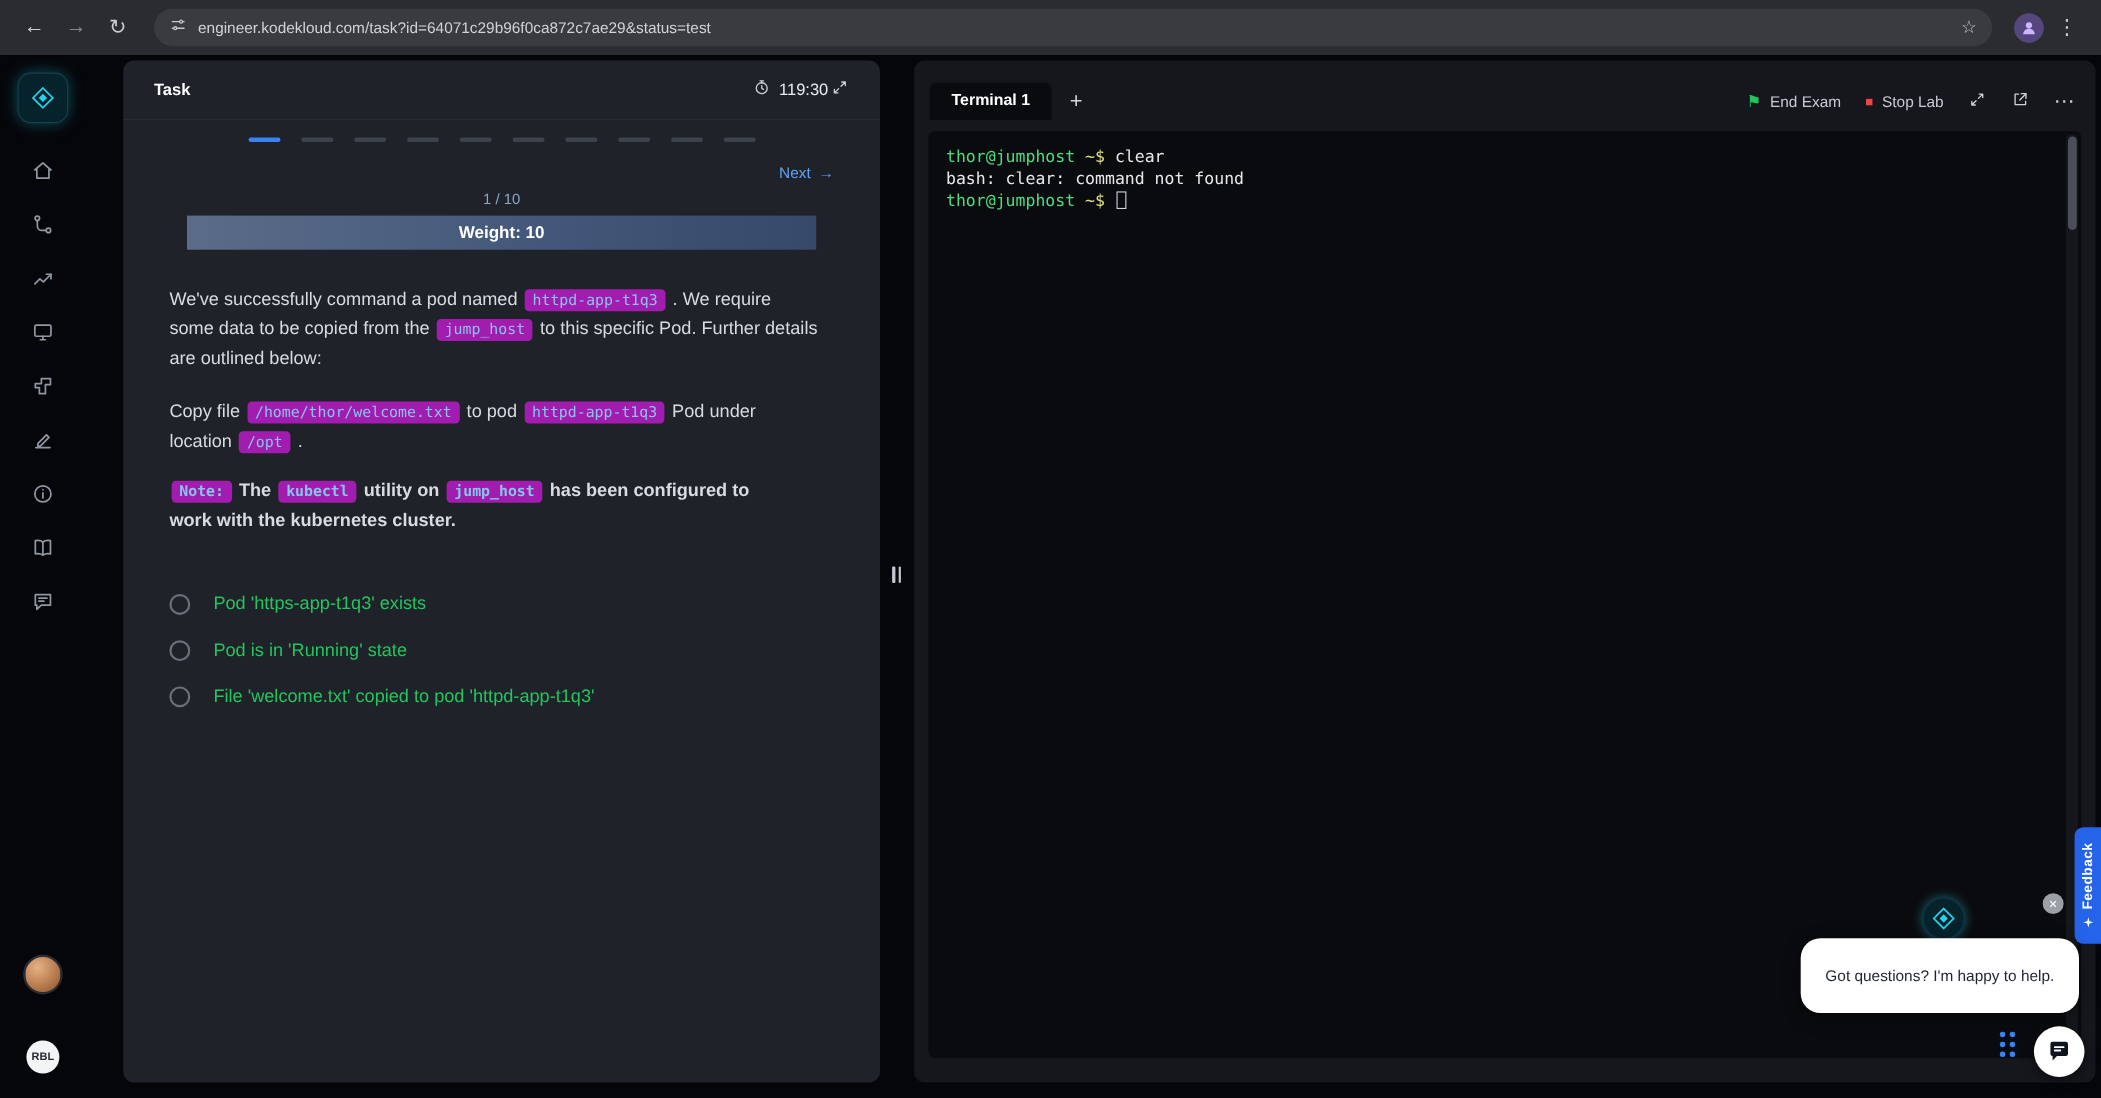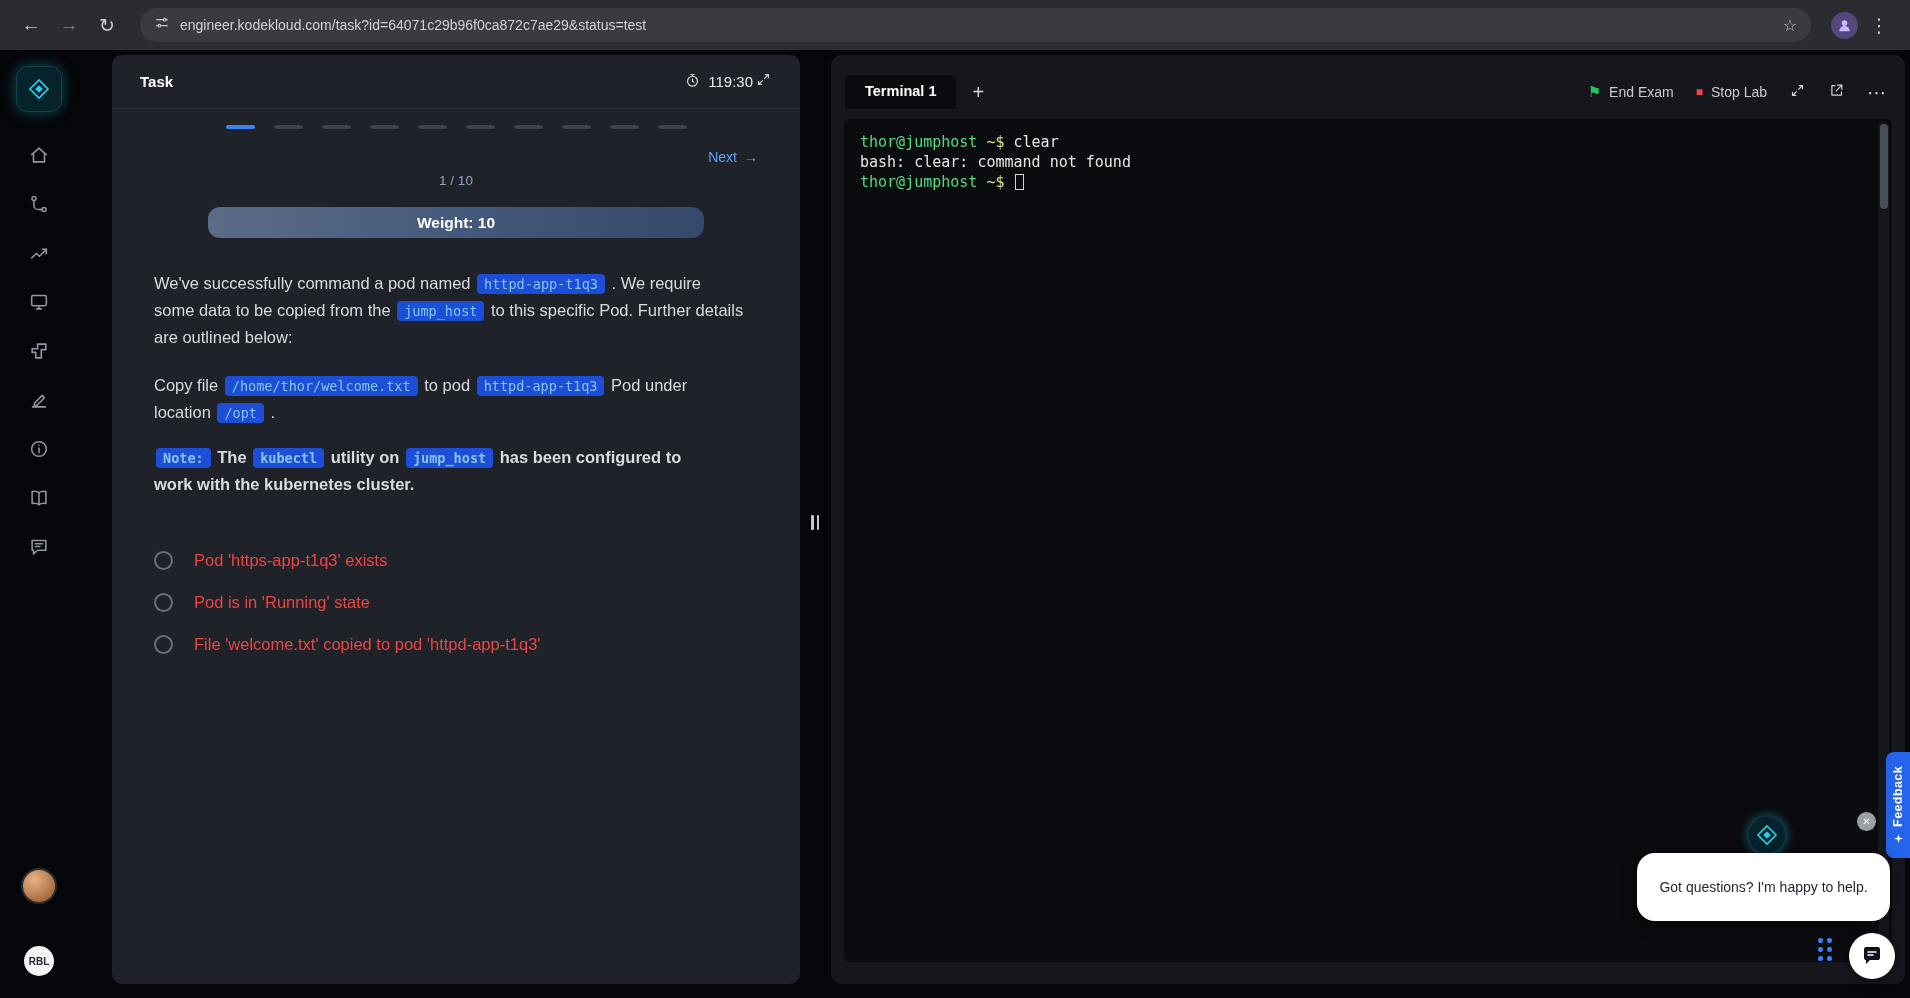--- a/index.html
+++ b/index.html
@@ -49,33 +49,33 @@
   .timer { display:flex; align-items:center; gap:7px; color:#e8ebef; font-size:15px; }
   .hdr-icon svg { width:17px; height:17px; stroke:#cfd3d8; fill:none; stroke-width:1.7;
                   stroke-linecap:round; stroke-linejoin:round; }
   .task-content { padding:0 42px; }
   .progress-row { margin-top:16px; display:flex; gap:19px; justify-content:center; }
   .pseg { width:29px; height:4px; border-radius:2px; background:#3d434d; }
   .pseg.active { background:#3b82f6; }
   .next-row { display:flex; justify-content:flex-end; margin-top:20px; }
   .next { color:#5ea3f5; font-size:14px; display:flex; gap:7px; align-items:center; cursor:pointer; }
   .pagination { text-align:center; color:#8aa6c9; font-size:13.5px; margin-top:8px; }
-  .weight { margin:19px auto 0; width:496px; height:31px; border-radius:12px;
+  .weight { margin:8px auto 0; width:572px; height:31px; border-radius:0;
             background:linear-gradient(90deg,#5b6c88,#43587a 55%,#35496a);
             display:flex; align-items:center; justify-content:center;
             color:#ffffff; font-size:15.5px; font-weight:bold; }
   .desc { margin-top:32px; max-width:590px; color:#d8dce1; font-size:16.5px; line-height:26px; }
   .desc + .desc { margin-top:22px; }
   .desc.note { margin-top:18px; max-width:552px;font-weight:bold; }
-  .chip { font-family:"DejaVu Sans Mono", monospace; font-size:13.5px; background:#1d4ed8;
+  .chip { font-family:"DejaVu Sans Mono", monospace; font-size:13.5px; background:#a21caf;
           color:#86c5ea; padding:2px 7px; border-radius:4px; margin:0 2px; white-space:nowrap; }
   .checks { margin-top:54px; display:flex; flex-direction:column; gap:23px; }
   .check-row { display:flex; align-items:center; gap:21px; }
   .radio { width:19px; height:19px; border:2px solid #697079; border-radius:50%; flex:none; }
-  .check-label { color:#ef4444; font-size:16.5px; }
+  .check-label { color:#22c55e; font-size:16.5px; }
 
   
   .divider { position:absolute; left:808px; top:510px; width:14px; height:24px;
              display:flex; gap:3px; align-items:center; justify-content:center; cursor:col-resize; }
   .divider span { width:2.5px; height:15px; background:#c2c7cd; border-radius:1px; }
 
   
   .terminal-panel { position:absolute; left:831px; top:55px; width:1074px; height:929px;
                     background:#16171c; border-radius:10px; }
   .term-header { height:60px; display:flex; align-items:center; padding:14px 18px 0 14px; }

